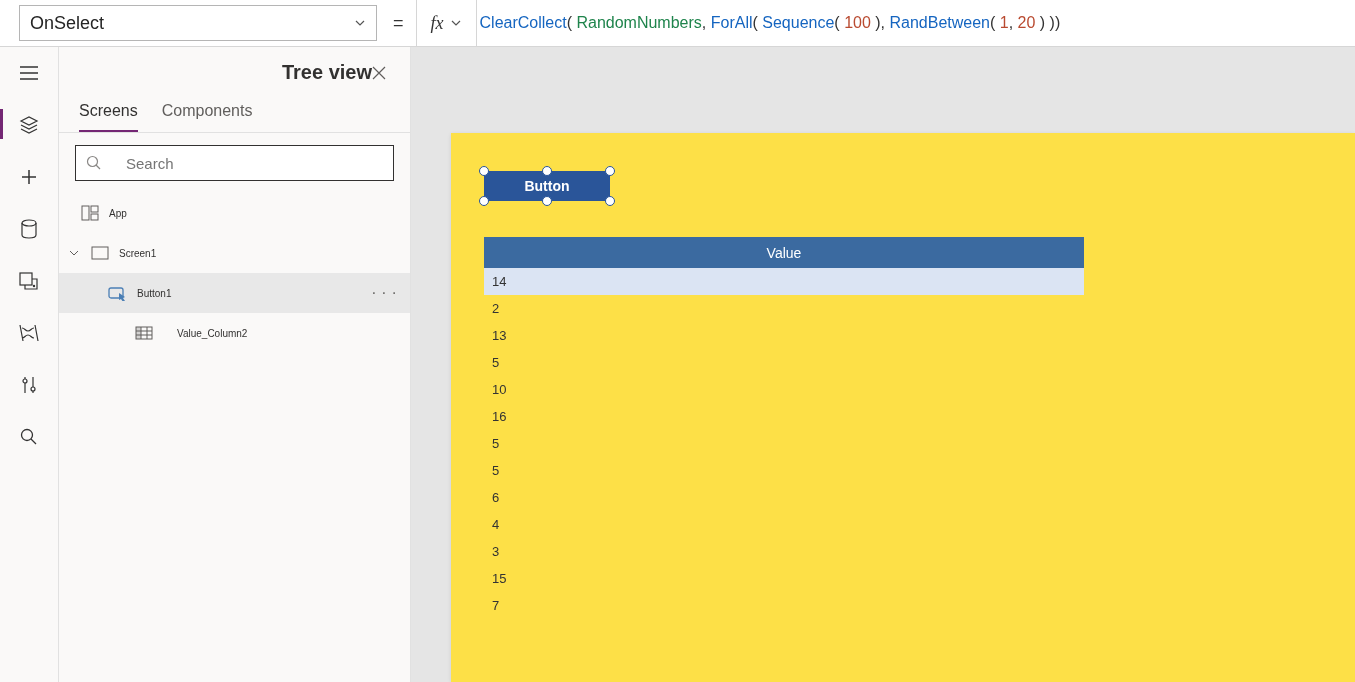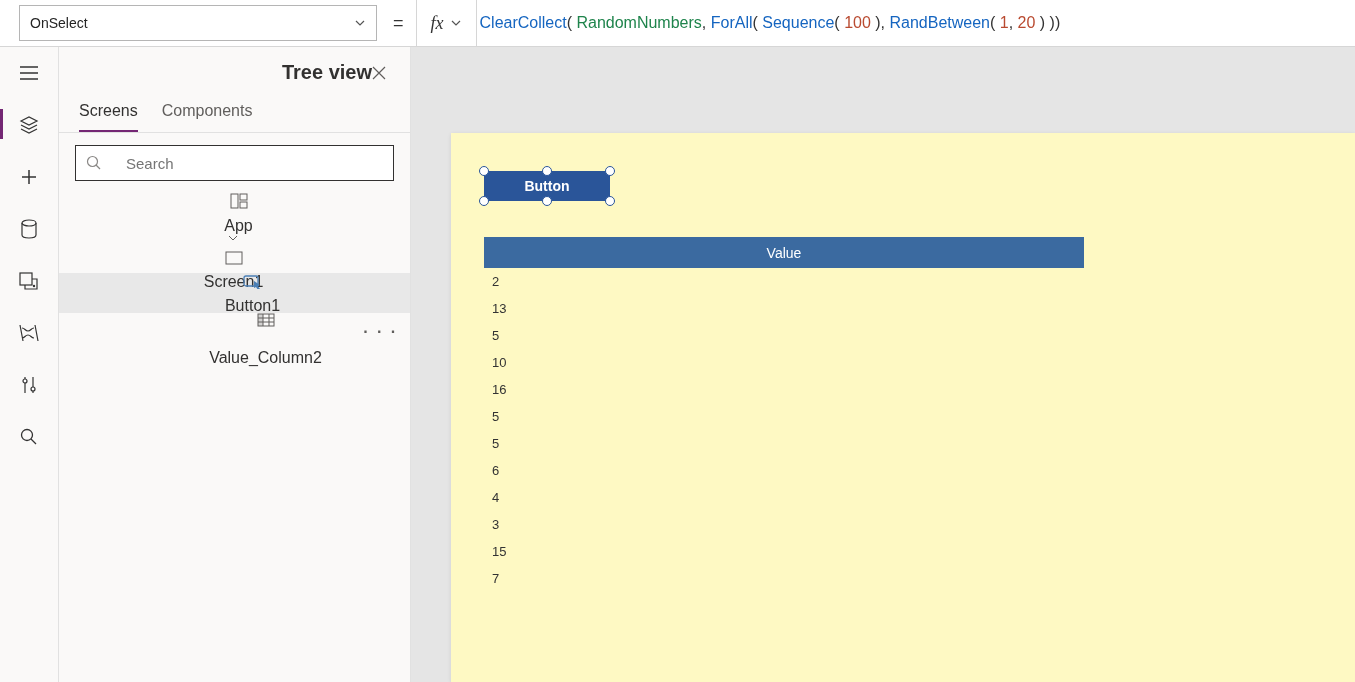--- a/index.html
+++ b/index.html
@@ -1,21 +1,21 @@
 <!DOCTYPE html>
 <html><head>
 <meta charset="utf-8">
 <style>
   * { box-sizing: border-box; margin: 0; padding: 0; font-family: "Segoe UI", Arial, sans-serif; }
   body { width: 1355px; height: 682px; background: #fff; overflow: hidden; position: relative; }
 
   
   .topbar { display: flex; align-items: center; height: 47px; border-bottom: 1px solid #d6d6d6; }
   .prop-dropdown { width: 358px; height: 36px; margin: 5px 10px 5px 19px; border: 1px solid #b5b5b5; display: flex; align-items: center; padding: 0 10px; justify-content: space-between; background: #fff; }
-  .prop-dropdown span { font-size: 14px; color: #252525; }
+  .prop-dropdown span { font-size: 18px; color: #252525; }
   .eq { font-size: 18px; color: #333; margin: 0 12px 0 6px; }
   .fx-box { display: flex; align-items: center; height: 47px; border-left: 1px solid #d6d6d6; padding: 0 14px; gap: 6px; }
   .fx-label { font-style: italic; font-family: "Times New Roman", serif; font-size: 18px; color: #333; }
   .formula-bar { flex: 1; height: 47px; border-left: 1px solid #d6d6d6; display: flex; align-items: center; padding: 0 3px; font-family: Consolas, monospace; font-size: 16px; white-space: pre; }
   .tok-fn { color: #1565c0; }
   .tok-id { color: #1f844c; }
   .tok-num { color: #b94a30; }
   .tok-p  { color: #333; }
 
   
@@ -29,34 +29,34 @@
   .tree-title { font-size: 20px; font-weight: 600; color: #323130; }
   .tree-close { font-size: 16px; color: #605e5c; }
   .tree-tabs { display: flex; gap: 24px; padding: 18px 12px 0 20px; border-bottom: 1px solid #e1e1e1; }
   .tree-tab { font-size: 16px; color: #605e5c; padding-bottom: 10px; }
   .tree-tab.active { color: #323130; border-bottom: 2px solid #742774; font-weight: 400; }
   .search-wrap { padding: 12px 16px; }
   .search { width: 100%; height: 36px; border: 1px solid #323130; display: flex; align-items: center; padding: 0 10px; gap: 24px; background: #fff; }
   .search input { border: none; outline: none; font-size: 15px; flex: 1; background: transparent; }
 
   .tree-list { }
-  .tree-row { display: flex; align-items: center; height: 40px; font-size: 16px; color: #323130; padding-right: 12px; flex-direction: column; }
+  .tree-row { display: flex; align-items: center; height: 40px; font-size: 10px; color: #323130; padding-right: 12px; }
   .tree-row.selected { background: #e8e8e8; }
   .tree-row .chev { width: 12px; color: #605e5c; }
   .tree-row .icon { width: 22px; display: flex; justify-content: center; color: #605e5c; }
   .tree-row .more { margin-left: auto; color: #605e5c; letter-spacing: 2px; font-weight: bold; }
   .indent-0 { padding-left: 20px; gap: 8px; }
   .indent-1 { padding-left: 10px; gap: 8px; }
   .indent-2 { padding-left: 48px; gap: 8px; }
   .indent-2b { padding-left: 30px; gap: 8px; }
   .indent-3 { padding-left: 74px; gap: 22px; }
 
   
   .canvas-wrap { flex: 1; background: #e5e5e5; padding: 86px 0 0 40px; }
-  .canvas { background: #fef9c3; width: 904px; height: 549px; position: relative; box-shadow: 0 1px 4px rgba(0,0,0,0.1); padding-left: 28px; }
+  .canvas { background: #fde047; width: 904px; height: 549px; position: relative; box-shadow: 0 1px 4px rgba(0,0,0,0.1); padding-left: 28px; }
   .sel-button { position: absolute; left: 33px; top: 38px; width: 126px; height: 30px; background: #2a5599; color: #fff; font-size: 14px; font-weight: 600; display: flex; align-items: center; justify-content: center; border-radius: 2px; }
   .handle { position: absolute; width: 10px; height: 10px; background: #fff; border: 1px solid #2a5599; border-radius: 50%; }
   .h-tl { left: -5px; top: -5px; }
   .h-tr { right: -5px; top: -5px; }
   .h-bl { left: -5px; bottom: -5px; }
   .h-br { right: -5px; bottom: -5px; }
   .h-tm { left: calc(50% - 5px); top: -5px; }
   .h-bm { left: calc(50% - 5px); bottom: -5px; }
 
   .datatable { position: absolute; left: 33px; top: 104px; width: 600px; overflow: hidden; }
@@ -212,20 +212,21 @@
         <div class="handle h-tl"></div>
         <div class="handle h-tm"></div>
         <div class="handle h-tr"></div>
         <div class="handle h-bl"></div>
         <div class="handle h-bm"></div>
         <div class="handle h-br"></div>
       </div>
       <div class="datatable">
         <div class="dt-head">Value</div>
         <div id="dt-body">
+            <div class="dt-row sel">14</div>
             <div class="dt-row">2</div>
             <div class="dt-row">13</div>
             <div class="dt-row">5</div>
             <div class="dt-row">10</div>
             <div class="dt-row">16</div>
             <div class="dt-row">5</div>
             <div class="dt-row">5</div>
             <div class="dt-row">6</div>
             <div class="dt-row">4</div>
             <div class="dt-row">3</div>

